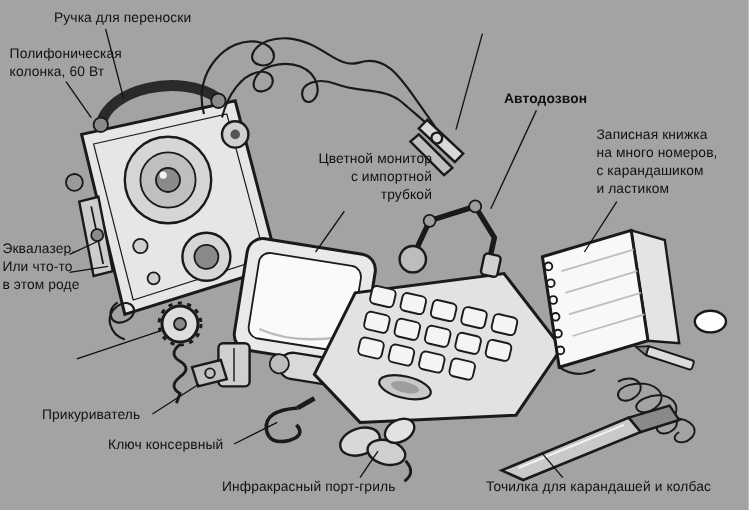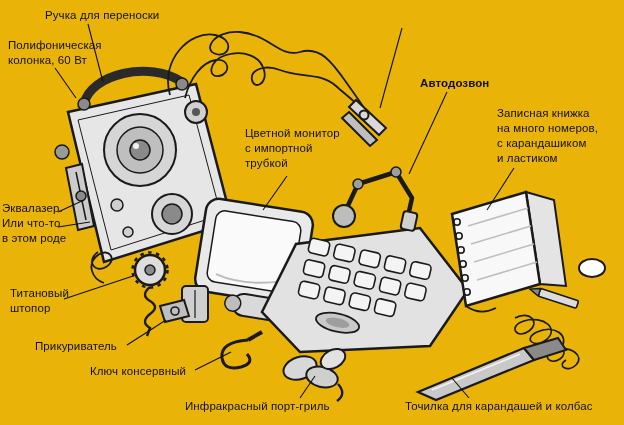--- a/index.html
+++ b/index.html
@@ -1,32 +1,32 @@
 <!DOCTYPE html>
 <html><head>
 <meta charset="utf-8">
 <style>
   html,body{margin:0;padding:0;background:#ffffff;}
   .page{
     position:relative;
     width:624px;height:425px;
-    background:#eab308;
+    background:#a3a3a3;
     font-family:"Liberation Sans", sans-serif;
     overflow:hidden;
   }
   .illustration{position:absolute;left:0;top:0;}
   .lbl{
     position:absolute;
     font-size:11.5px;
     line-height:1.3;
     color:#111;
     white-space:pre-line;
     letter-spacing:0.1px;
   }
-  .lbl.center{text-align:left;}
+  .lbl.center{text-align:right;}
 </style>
 </head>
 <body>
 
 <div class="page">
 
   <svg class="illustration" width="624" height="425" viewBox="0 0 624 425">
 
     <g fill="none" stroke="#1a1a1a" stroke-width="1.6">
       <path d="M515,318 c14,-8 26,4 14,13 c-12,9 -22,-5 -5,-10 c20,-6 36,8 22,19 c-11,9 -24,-1 -9,-8 c18,-8 33,4 24,16 c-8,10 -22,4 -12,-4"></path>
@@ -204,20 +204,18 @@
   <div class="lbl" style="left:497px; top:106px;">Записная книжка
 на много номеров,
 с карандашиком
 и ластиком</div>
   <div class="lbl center" style="left:245px; top:126px; width:115px;">Цветной монитор
 с импортной
 трубкой</div>
   <div class="lbl" style="left:2px;   top:201px;">Эквалазер.
 Или что-то
 в этом роде</div>
-  <div class="lbl" style="left:10px;  top:286px;">Титановый
-штопор</div>
   <div class="lbl" style="left:35px;  top:339px;">Прикуриватель</div>
   <div class="lbl" style="left:90px;  top:364px;">Ключ консервный</div>
   <div class="lbl" style="left:185px; top:399px;text-align:center;">Инфракрасный порт-гриль</div>
   <div class="lbl" style="left:405px; top:399px;">Точилка для карандашей и колбас</div>
 
 </div>
 
 </body></html>

